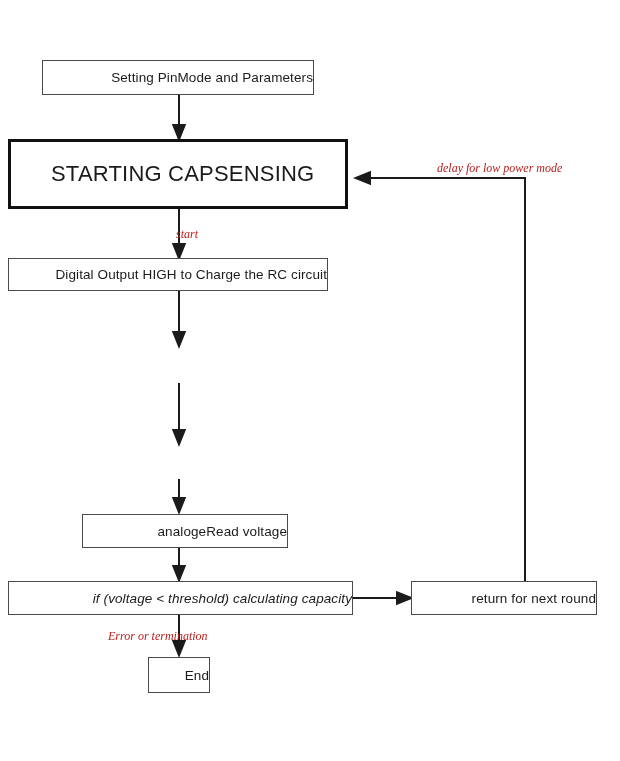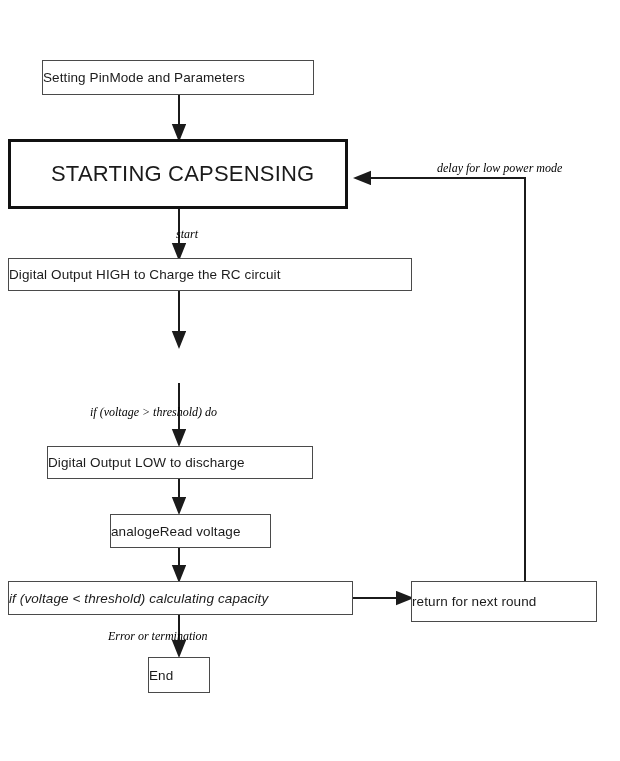--- a/index.html
+++ b/index.html
@@ -21,39 +21,39 @@
     width: 620px;
     height: 761px;
   }
   .node {
     position: absolute;
     box-sizing: border-box;
     background: #ffffff;
     border: 1.5px solid #4a4a4a;
     display: flex;
     align-items: center;
-    justify-content: flex-start;
+    justify-content: flex-end;
     font-size: 13.5px;
     color: #1b1b1b;
     white-space: nowrap;
     letter-spacing: 0.1px;
   }
   .node.big {
     border: 3px solid #111111;
     font-size: 22px;
     justify-content: flex-start;
     padding-left: 40px;
     letter-spacing: 0.2px;
   }
   .edge-label {
     position: absolute;
     font-family: "Liberation Serif", serif;
     font-style: italic;
     font-size: 12px;
-    color: #000000;
+    color: #b91c1c;
     white-space: nowrap;
   }
   svg line, svg polygon, svg path {
     shape-rendering: geometricPrecision;
   }
 </style>
 </head>
 <body>
 
 <div id="canvas">
@@ -90,46 +90,42 @@
   </svg>
 
   <div class="node" style="left:42px; top:60px; width:272px; height:35px;">
     <span>Setting PinMode and Parameters</span>
   </div>
 
   <div class="node big" style="left:8px; top:139px; width:340px; height:70px;">
     <span>STARTING CAPSENSING</span>
   </div>
 
-  <div class="node" style="left:8px; top:258px; width:404px; height:33px;">
+  <div class="node" style="left:8px; top:258px; width:320px; height:33px;">
     <span>Digital Output HIGH to Charge the RC circuit</span>
   </div>
 
 
-  <div class="node" style="left:47px; top:446px; width:266px; height:33px;">
-    <span>Digital Output LOW to discharge</span>
-  </div>
 
-  <div class="node" style="left:82px; top:514px; width:161px; height:34px;margin-left:28px;">
+  <div class="node" style="left:82px; top:514px; width:206px; height:34px;">
     <span>analogeRead voltage</span>
   </div>
 
   <div class="node" style="left:8px; top:581px; width:345px; height:34px;font-style:italic;">
     <span>if (voltage &lt; threshold) calculating capacity</span>
   </div>
 
-  <div class="node" style="left:411px; top:581px; width:186px; height:41px;">
+  <div class="node" style="left:411px; top:581px; width:186px; height:34px;">
     <span>return for next round</span>
   </div>
 
   <div class="node" style="left:148px; top:657px; width:62px; height:36px;">
     <span>End</span>
   </div>
 
   <div class="edge-label" style="left:176px; top:227px;">start</div>
 
-  <div class="edge-label" style="left:90px; top:405px;">if (voltage &gt; threshold) do</div>
 
   <div class="edge-label" style="left:108px; top:629px;">Error or termination</div>
 
   <div class="edge-label" style="left:437px; top:161px;">delay for low power mode</div>
 
 </div>
 
 </body></html>

